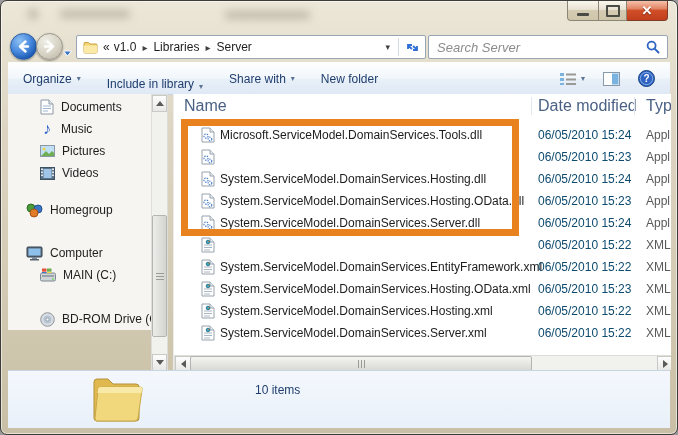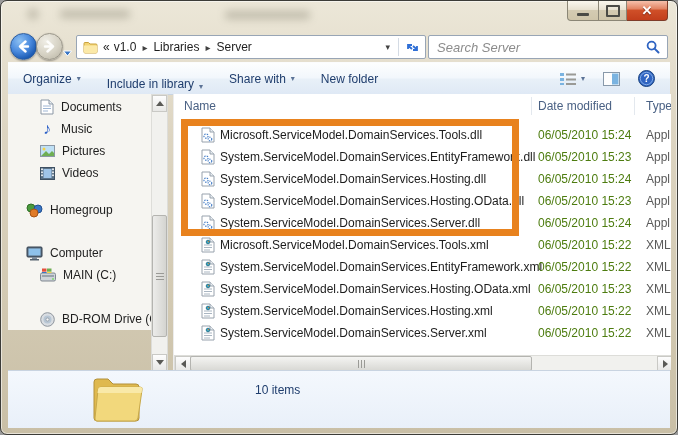--- a/index.html
+++ b/index.html
@@ -54,25 +54,25 @@
   .tri.up{border-left:4px solid transparent;border-right:4px solid transparent;border-bottom:5px solid #5a5a56;}
   .tri.down{border-left:4px solid transparent;border-right:4px solid transparent;border-top:5px solid #5a5a56;}
   .tri.left{border-top:4px solid transparent;border-bottom:4px solid transparent;border-right:5px solid #5a5a56;}
   .tri.right{border-top:4px solid transparent;border-bottom:4px solid transparent;border-left:5px solid #5a5a56;}
   .gripv{display:flex;flex-direction:column;gap:2px;}
   .gripv i{display:block;width:8px;height:1px;background:#9a9a96;}
   .griph{display:flex;gap:2px;}
   .griph i{display:block;width:1px;height:8px;background:#9a9a96;}
   
   .filelist{left:173px;top:94px;width:497px;height:276px;background:#fff;overflow:hidden;border-left:1px solid #ececec;}
-  .colhdr{position:absolute;top:0;height:24px;display:flex;align-items:center;font-size:12px;color:#4a6184;}
+  .colhdr{position:absolute;top:0;height:24px;display:flex;align-items:center;font-size:16px;color:#4a6184;}
   .hdrline{position:absolute;top:3px;height:18px;width:1px;background:#e3e8ee;}
   .frow{position:absolute;left:0;width:497px;height:22px;}
   .frow .nm{position:absolute;left:46px;top:4px;font-size:12px;color:#1c1c1c;white-space:nowrap;}
-  .frow .dt{position:absolute;left:364px;top:4px;font-size:12px;color:#4d7c0f;white-space:nowrap;}
+  .frow .dt{position:absolute;left:364px;top:4px;font-size:12px;color:#0c4a6e;white-space:nowrap;}
   .frow .tp{position:absolute;left:472px;top:4px;width:26px;overflow:hidden;font-size:12px;color:#595959;white-space:nowrap;}
   .ficon{position:absolute;left:27px;top:3px;}
   .orange{position:absolute;left:7px;top:25px;width:324px;height:103px;border:7px solid #e8821e;}
   
   .statusbar{left:8px;top:370px;width:662px;height:57px;
     background:linear-gradient(180deg,#f4f8fd,#e9f0f9);border-top:1px solid #c9d4e1;}
   .statustxt{position:absolute;left:247px;top:12px;font-size:12px;color:#1f3d6d;}
   .searchtxt{font-size:13px;font-style:italic;color:#8c8c8c;}
 </style>
 </head>
@@ -315,21 +315,20 @@
       <span class="dt">06/05/2010 15:24</span>
       <span class="tp">Appl</span>
     </div>
     <div class="frow" style="top:52px;">
       <svg class="ficon" width="14" height="16" viewBox="0 0 14 16">
           <path d="M1 1 H9 L13 5 V15 H1 Z" fill="#fff" stroke="#98a2ad"></path>
           <path d="M9 1 L9 5 H13" fill="#e8edf2" stroke="#98a2ad"></path>
           <circle cx="5" cy="9" r="2.1" fill="none" stroke="#3a76c4" stroke-width="1.1" stroke-dasharray="1.4 1"></circle>
           <circle cx="9" cy="12" r="1.8" fill="none" stroke="#3a76c4" stroke-width="1.1" stroke-dasharray="1.3 1"></circle>
         </svg>
-      <span class="nm">System.ServiceModel.DomainServices.EntityFramework.dll</span>
       <span class="dt">06/05/2010 15:23</span>
       <span class="tp">Appl</span>
     </div>
     <div class="frow" style="top:74px;">
       <svg class="ficon" width="14" height="16" viewBox="0 0 14 16">
           <path d="M1 1 H9 L13 5 V15 H1 Z" fill="#fff" stroke="#98a2ad"></path>
           <path d="M9 1 L9 5 H13" fill="#e8edf2" stroke="#98a2ad"></path>
           <circle cx="5" cy="9" r="2.1" fill="none" stroke="#3a76c4" stroke-width="1.1" stroke-dasharray="1.4 1"></circle>
           <circle cx="9" cy="12" r="1.8" fill="none" stroke="#3a76c4" stroke-width="1.1" stroke-dasharray="1.3 1"></circle>
         </svg>
@@ -360,21 +359,20 @@
       <span class="tp">Appl</span>
     </div>
     <div class="frow" style="top:140px;">
       <svg class="ficon" width="14" height="16" viewBox="0 0 14 16">
           <path d="M1 1 H9 L13 5 V15 H1 Z" fill="#fff" stroke="#98a2ad"></path>
           <path d="M9 1 L9 5 H13" fill="#e8edf2" stroke="#98a2ad"></path>
           <path d="M3 8 H11 M3 10.5 H11 M3 13 H9" stroke="#aab6c2" stroke-width="1"></path>
           <circle cx="7" cy="5" r="1.8" fill="#3fa7c4" stroke="#2a7a93"></circle>
           <circle cx="7.5" cy="4.6" r="0.7" fill="#e07b28"></circle>
         </svg>
-      <span class="nm">Microsoft.ServiceModel.DomainServices.Tools.xml</span>
       <span class="dt">06/05/2010 15:22</span>
       <span class="tp">XML</span>
     </div>
     <div class="frow" style="top:162px;">
       <svg class="ficon" width="14" height="16" viewBox="0 0 14 16">
           <path d="M1 1 H9 L13 5 V15 H1 Z" fill="#fff" stroke="#98a2ad"></path>
           <path d="M9 1 L9 5 H13" fill="#e8edf2" stroke="#98a2ad"></path>
           <path d="M3 8 H11 M3 10.5 H11 M3 13 H9" stroke="#aab6c2" stroke-width="1"></path>
           <circle cx="7" cy="5" r="1.8" fill="#3fa7c4" stroke="#2a7a93"></circle>
           <circle cx="7.5" cy="4.6" r="0.7" fill="#e07b28"></circle>

